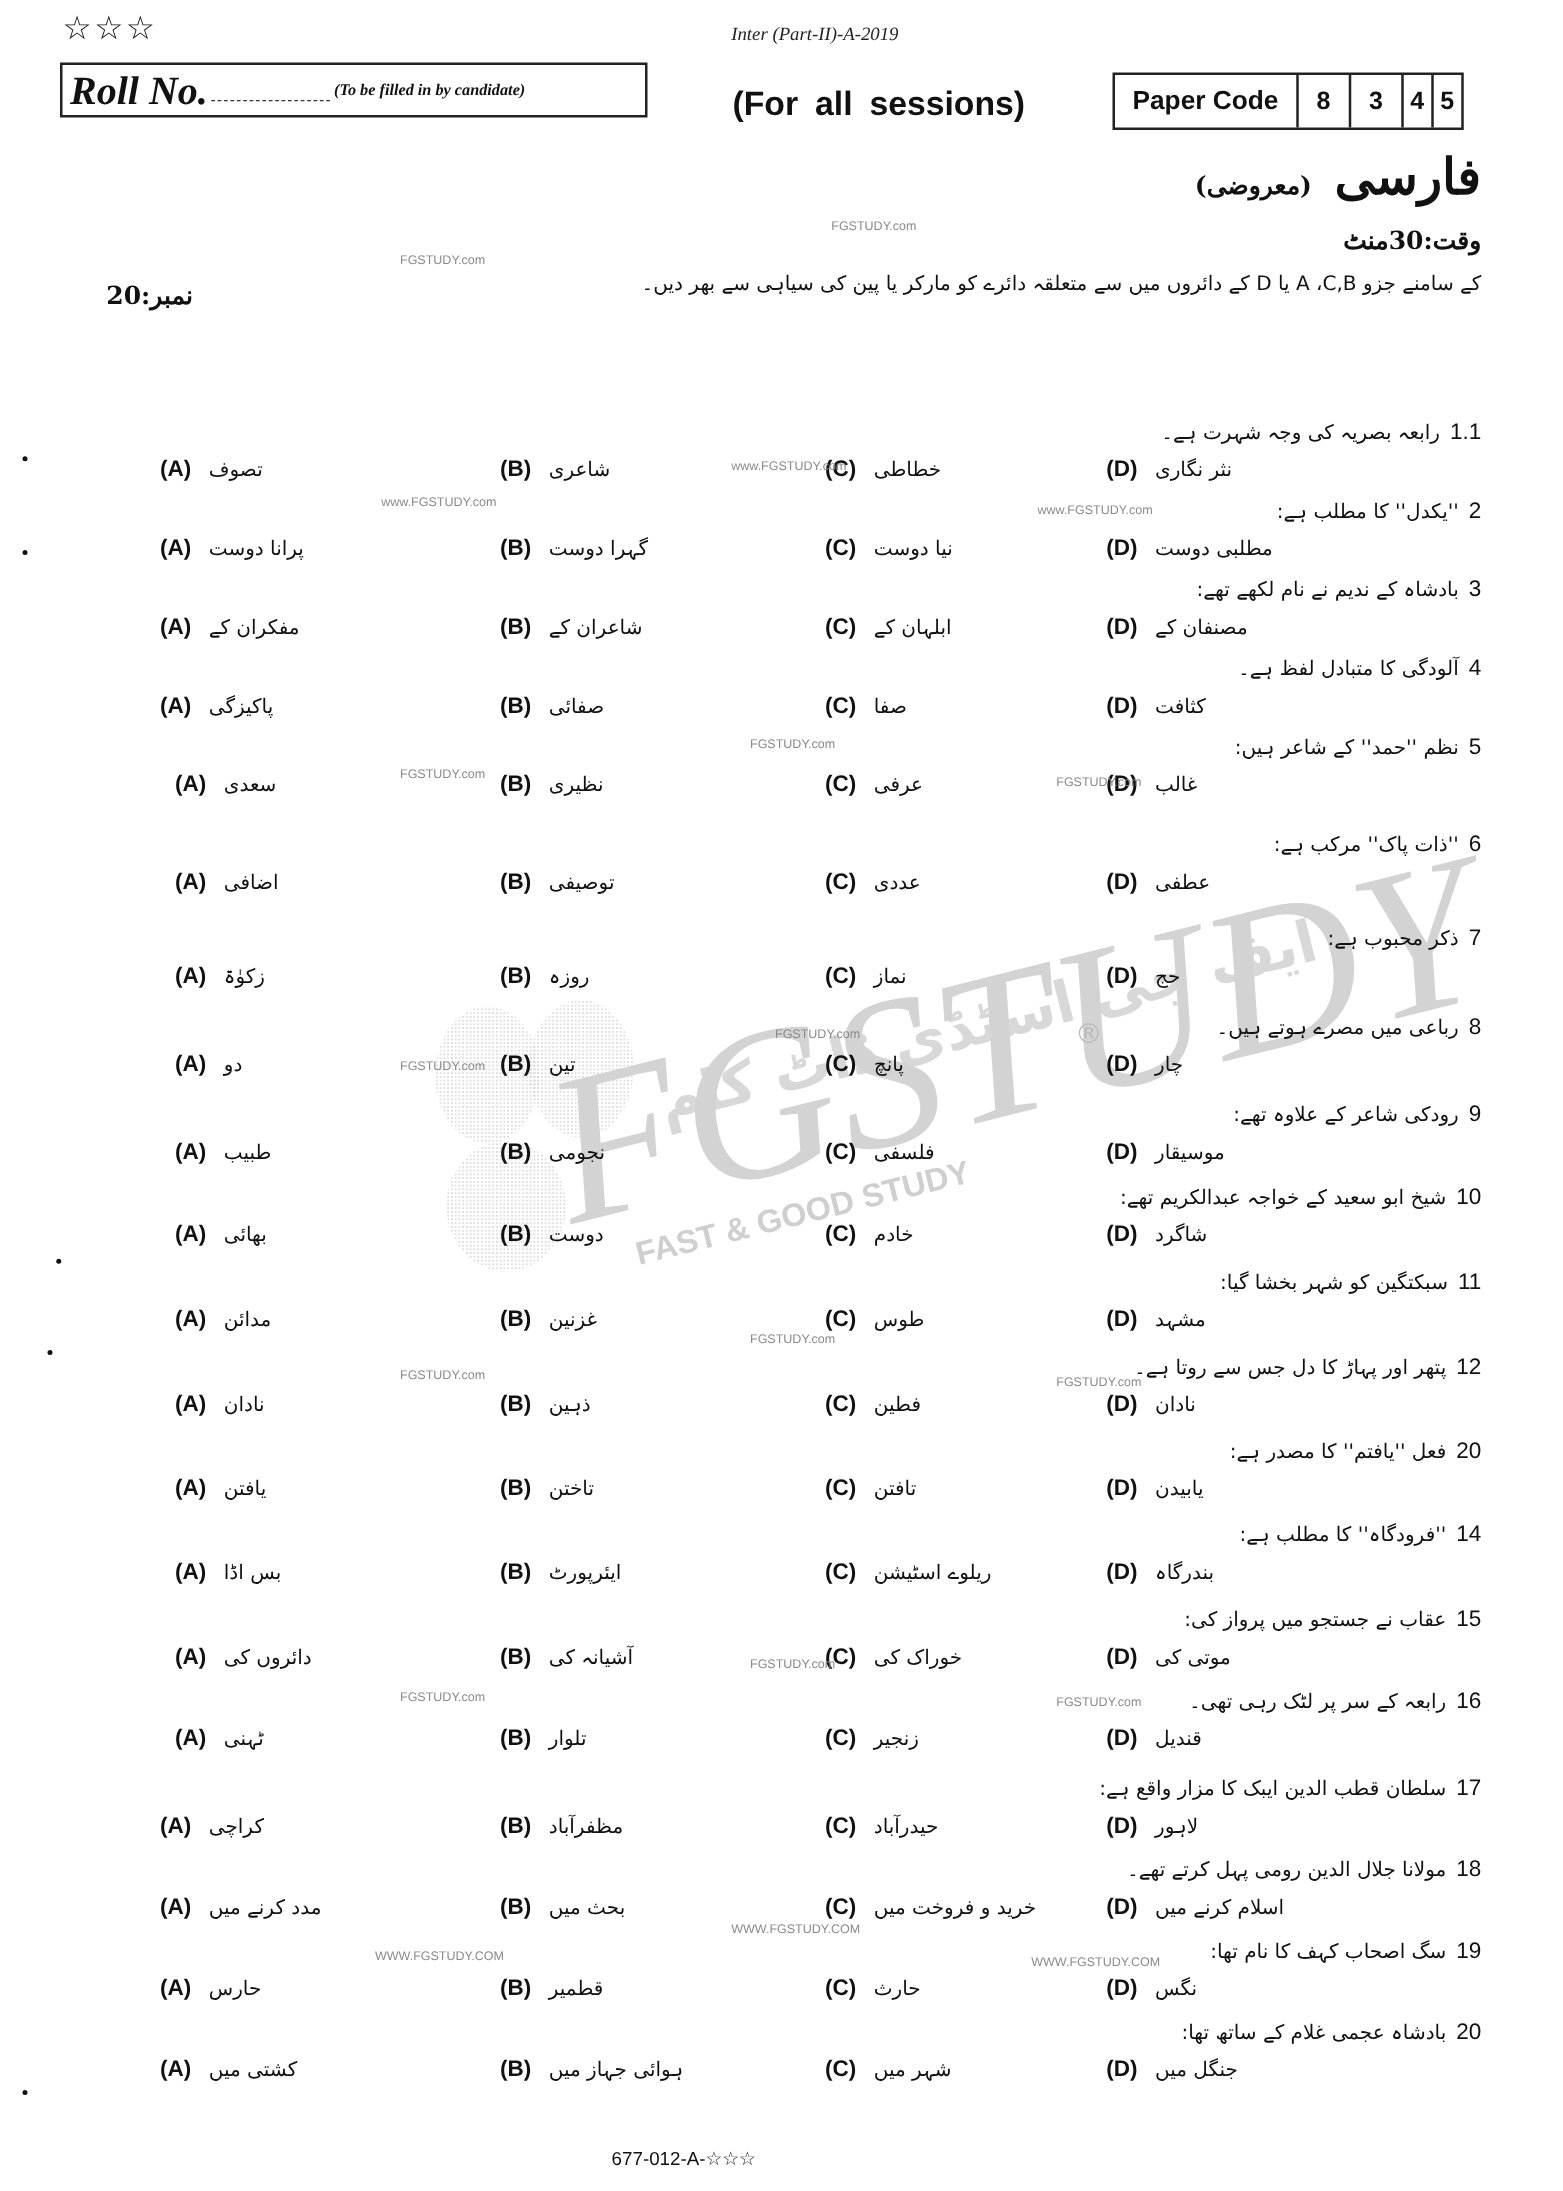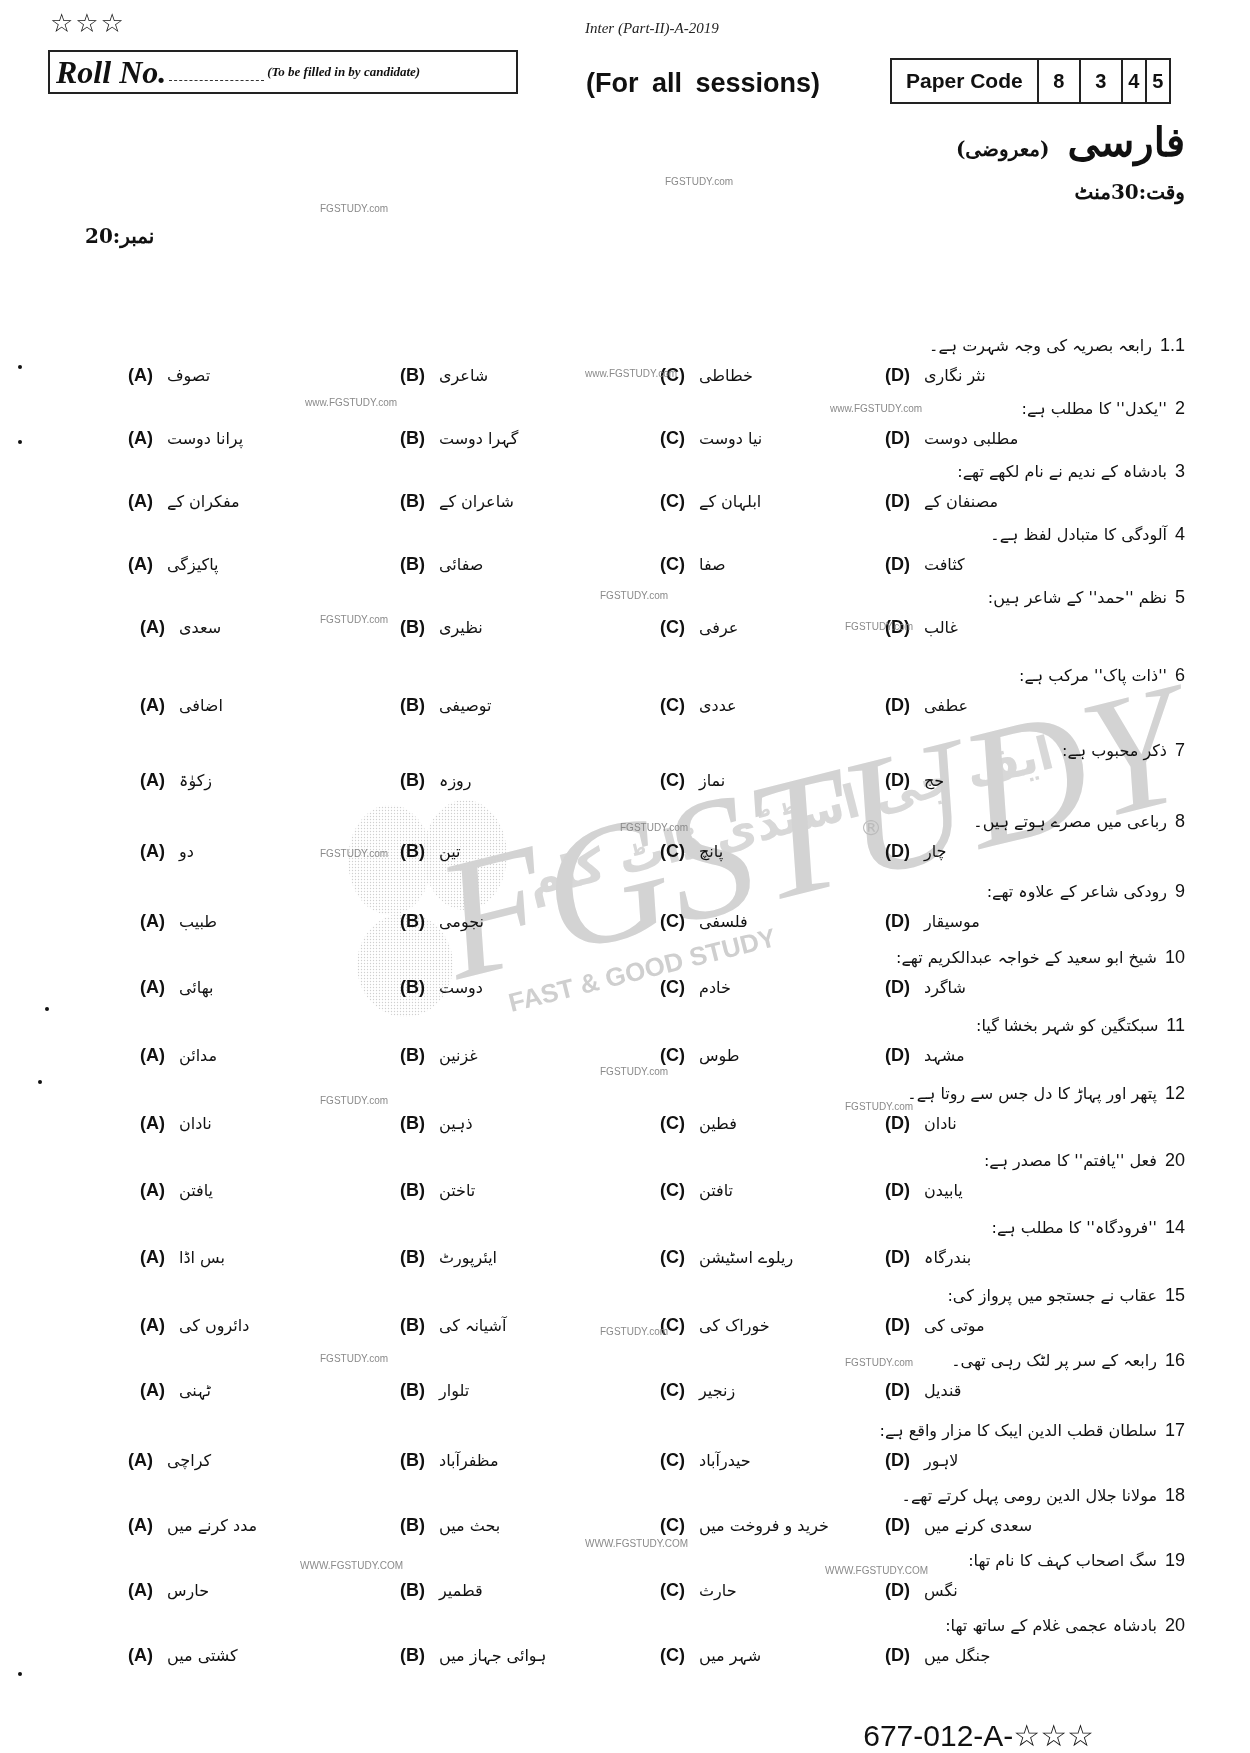--- a/index.html
+++ b/index.html
@@ -25,21 +25,21 @@
   .wm-small { font-size: 10px; color: #8a8a8a; font-family: "Liberation Sans", sans-serif; }
   .note { right: 65px; top: 210px; width: 1080px; direction: rtl; font-size: 16px; line-height: 34px; font-family: "DejaVu Sans", sans-serif; text-align: right; }
   .note b { font-weight: bold; }
   .questions { left: 0; top: 335px; width: 1250px; }
   .q { position: absolute; left: 0; width: 1250px; }
   .q-stem { position: absolute; right: 65px; direction: rtl; font-size: 16px; font-family: "DejaVu Sans", sans-serif; white-space: nowrap; }
   .q-num { font-family: "Liberation Sans", sans-serif; font-size: 18px; margin-left: 8px; direction: ltr; unicode-bidi: isolate; }
   .opt { position: absolute; display: flex; align-items: center; gap: 14px; white-space: nowrap; }
   .opt-label { font-family: "Liberation Sans", sans-serif; font-weight: bold; font-size: 18px; }
   .opt-text { direction: rtl; font-family: "DejaVu Sans", sans-serif; font-size: 16px; }
-  .footer { left: 0; width: 1094px; top: 1718px; text-align: right; font-size: 30px; font-family: "Liberation Sans", sans-serif; }
+  .footer { left: 0; width: 1094px; top: 1718px; text-align: center; font-size: 15px; font-family: "Liberation Sans", sans-serif; }
   .wm-logo { left: 420px; top: 830px; font-family: "Liberation Serif", serif; font-size: 170px; font-style: italic; color: #d3d3d3; transform: rotate(-14deg); transform-origin: left top; letter-spacing: 2px; z-index: 0; white-space: nowrap; }
   .wm-tag { left: 505px; top: 955px; font-family: "Liberation Sans", sans-serif; font-weight: bold; font-size: 26px; color: #cfcfcf; transform: rotate(-14deg); white-space: nowrap; }
   .wm-urdu { left: 520px; top: 790px; font-family: "DejaVu Sans", sans-serif; font-weight: bold; font-size: 46px; color: #d8d8d8; transform: rotate(-14deg); direction: rtl; white-space: nowrap; }
   .wm-reg { left: 860px; top: 815px; font-size: 22px; color: #bbb; }
   .clover { left: 345px; top: 800px; width: 170px; height: 220px; }
   .content { position: relative; z-index: 2; }
   .dot { width: 4px; height: 4px; background: #111; border-radius: 50%; }
 </style>
 </head>
 <body>
@@ -85,20 +85,21 @@
     <span class="subject-type">(معروضی)</span>
   </div>
 
   <div class="abs time">وقت:30منٹ</div>
   <div class="abs marks">نمبر:20</div>
 
   <span class="abs wm-small" style="left:665px;top:176px">FGSTUDY.com</span>
   <span class="abs wm-small" style="left:320px;top:203px">FGSTUDY.com</span>
 
   <div class="abs note">
+    <div>کے سامنے جزو A ،C,B یا D کے دائروں میں سے متعلقہ دائرے کو مارکر یا پین کی سیاہی سے بھر دیں۔</div>
   </div>
 
   <div class="abs dot" style="left:18px;top:365px"></div>
   <div class="abs dot" style="left:18px;top:440px"></div>
   <div class="abs dot" style="left:45px;top:1007px"></div>
   <div class="abs dot" style="left:38px;top:1080px"></div>
   <div class="abs dot" style="left:18px;top:1672px"></div>
 
   <div class="abs questions">
     <div class="q" style="top:0px">
@@ -450,21 +451,21 @@
       <div class="opt" style="left:400px;top:30px">
           <span class="opt-label">(B)</span>
           <span class="opt-text">بحث میں</span>
         </div>
       <div class="opt" style="left:660px;top:30px">
           <span class="opt-label">(C)</span>
           <span class="opt-text">خرید و فروخت میں</span>
         </div>
       <div class="opt" style="left:885px;top:30px">
           <span class="opt-label">(D)</span>
-          <span class="opt-text">سعدی کرنے میں</span>
+          <span class="opt-text">اسلام کرنے میں</span>
         </div>
     </div>
 
     <div class="q" style="top:1215px">
       <div class="q-stem" style="top:0"><span class="q-num">19</span><span>سگ اصحاب کہف کا نام تھا:</span></div>
       <div class="opt" style="left:128px;top:30px">
           <span class="opt-label">(A)</span>
           <span class="opt-text">حارس</span>
         </div>
       <div class="opt" style="left:400px;top:30px">

